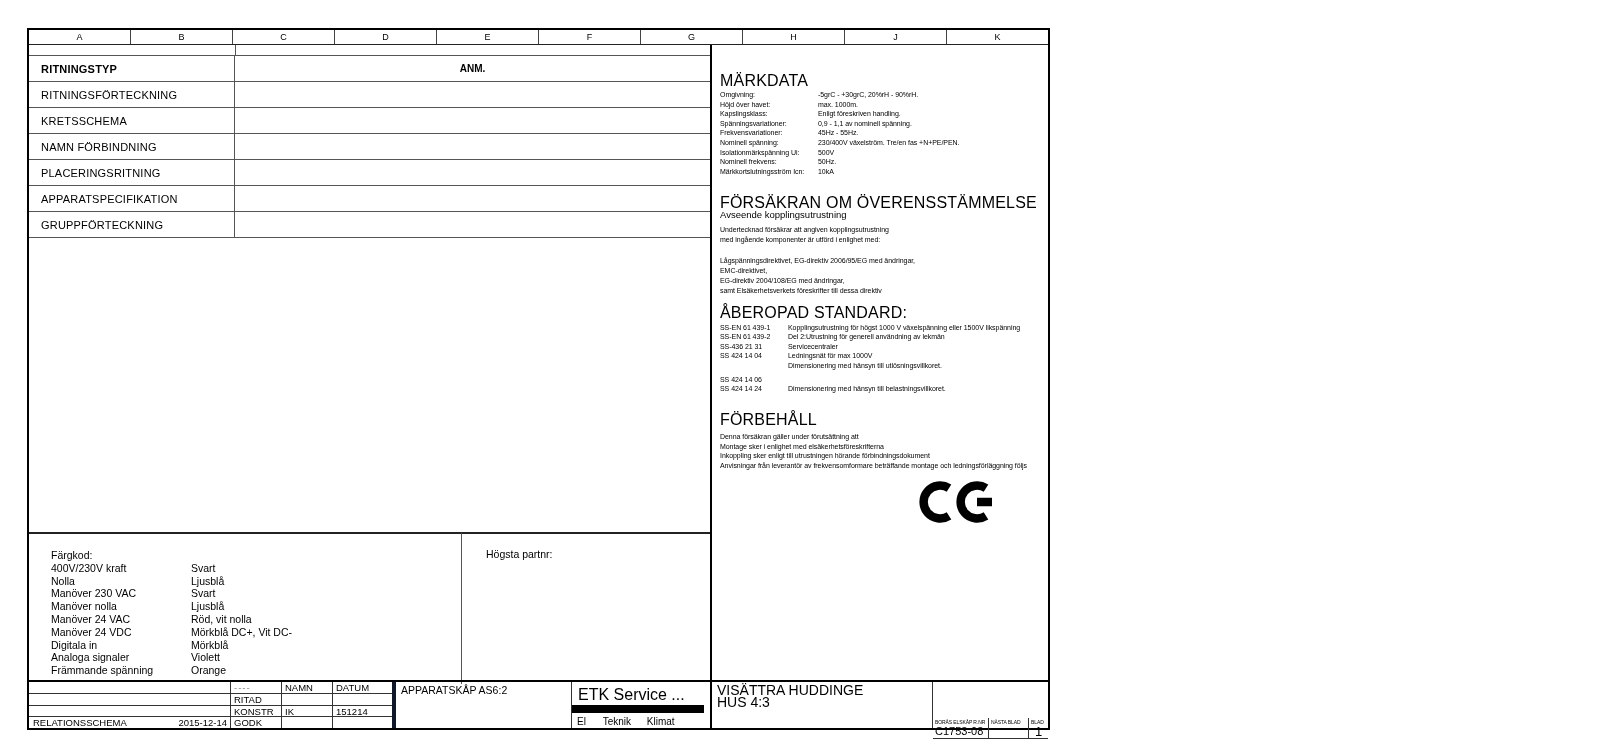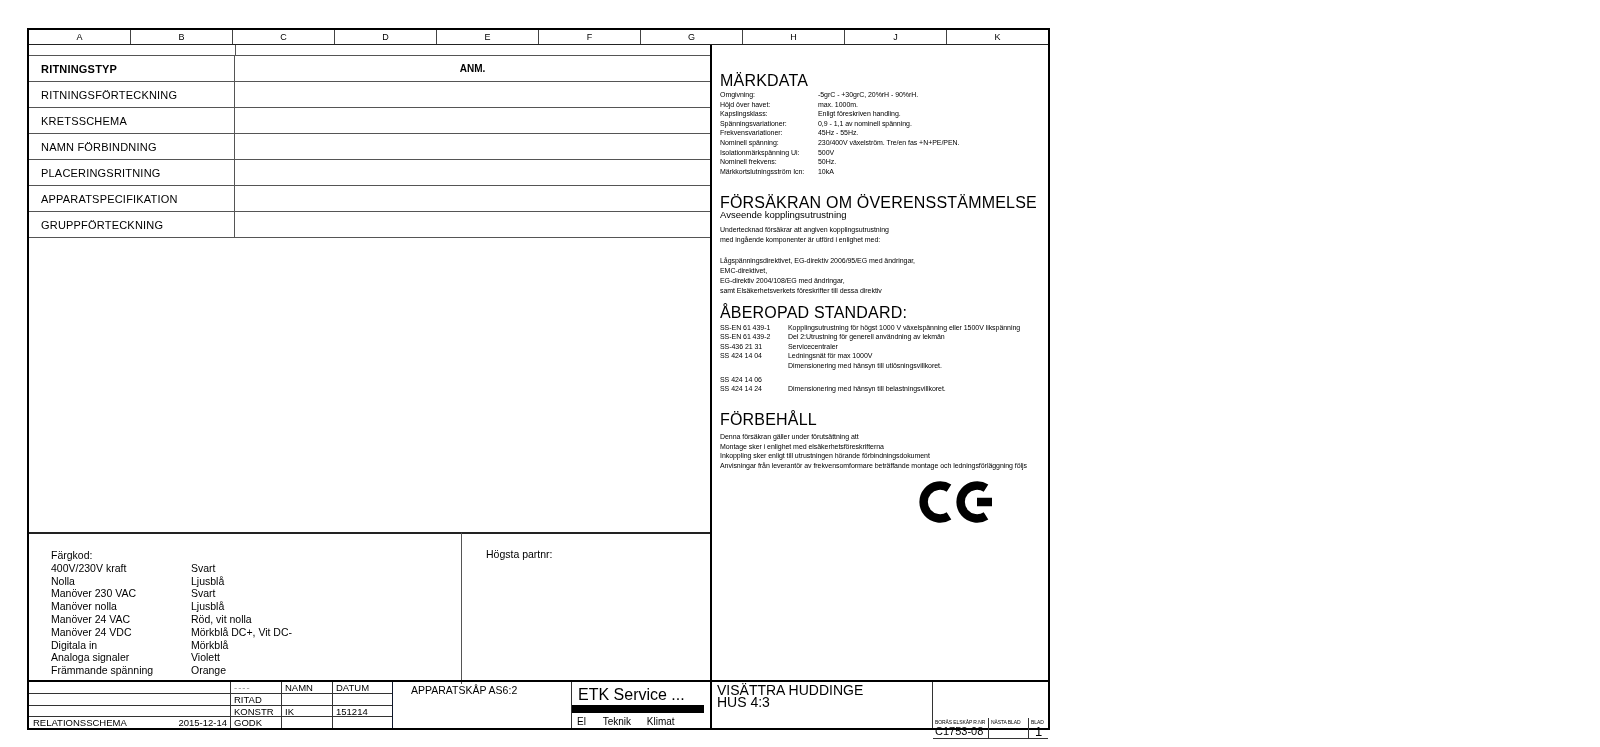--- a/index.html
+++ b/index.html
@@ -51,21 +51,21 @@
   
   .stamp{position:absolute;left:0;right:0;bottom:0;height:48px;border-top:2px solid #000;display:flex;}
   .scol{display:flex;flex-direction:column;border-left:1px solid #333;}
   .scol:first-child{border-left:none;}
   .scell{flex:1;border-bottom:1px solid #333;font-size:9.5px;line-height:11px;padding-left:3px;overflow:hidden;white-space:nowrap;}
   .scell:last-child{border-bottom:none;}
   .sc1{width:201px;}
   .sc2{width:51px;}
   .sc3{width:51px;}
   .sc4{width:60px;}
-  .sc5{width:179px;border-left:1px solid #0f172a;padding:2px 0 0 18px;font-size:10.5px;white-space:nowrap;}
+  .sc5{width:179px;border-left:4px solid #0f172a;padding:2px 0 0 5px;font-size:10.5px;white-space:nowrap;}
   .dash{color:#888;letter-spacing:1px;}
   .relrow{display:flex;align-items:center;}
   .relrow .d{margin-left:auto;margin-right:3px;font-size:9.5px;}
   .setk{width:139px;border-left:1px solid #333;padding-top:2px;}
   .etk-name{font-size:16px;line-height:19px;padding:1px 0 1px 6px;border-bottom:8px solid #000000;width:calc(100% - 6px);white-space:nowrap;}
   .etk-tag{margin-top:3px;font-size:10px;}
   .etk-tag span{display:inline-block;}
   .etk-tag .t1{margin-left:5px;}
   .etk-tag .t2{margin-left:14px;}
   .etk-tag .t3{margin-left:13px;}

